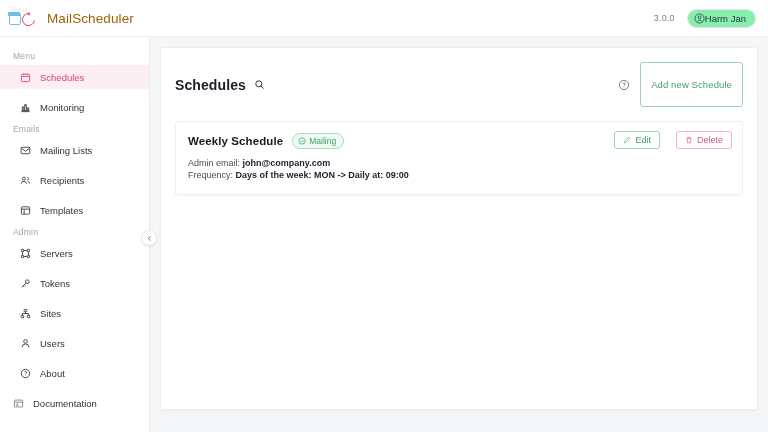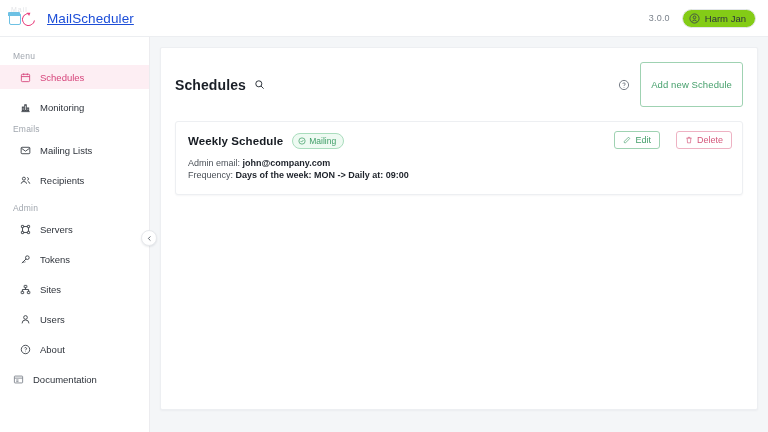--- a/index.html
+++ b/index.html
@@ -83,46 +83,44 @@
     position: absolute;
     left: 2px; top: 0px;
     font-size: 7px;
     color: #c9ccd2;
     letter-spacing: 1px;
     opacity: .55;
   }
 
   .brand-name {
     font-size: 13.5px;
-    color: #1d4ed8;
+    color: #a16207;
     letter-spacing: .1px;
-    text-decoration: underline;
   }
 
   .topbar-right {
     margin-left: auto;
     display: flex;
     align-items: center;
     gap: 12px;
   }
 
   .version {
     font-size: 9px;
     color: #7b828c;
     letter-spacing: .2px;
   }
 
   .user-chip {
     display: flex;
     align-items: center;
-    gap: 5px;
     border: 1px solid #e3e6ea;
     border-radius: 12px;
     padding: 3px 9px 3px 6px;
-    background: #84cc16;
+    background: #86efac;
   }
   .user-chip .label {
     font-size: 9.5px;
     color: #2d333c;
   }
   .ico { display: inline-block; line-height: 0; }
 
   
   .body-row {
     flex: 1;
@@ -383,20 +381,29 @@
             <circle cx="8.5" cy="8" r="3.3"></circle>
               <path d="M2.6 19a6 6 0 0 1 11.8 0"></path>
             <path d="M16 5.3a3.3 3.3 0 0 1 0 6.4M17.2 14.3a5.6 5.6 0 0 1 4.2 4.7"></path>
           </svg>
         </span>
         <span>Recipients</span>
       </div>
 
       <div class="nav-row-gap"></div>
 
+      <div class="nav-item">
+        <span class="ico">
+          <svg width="11" height="11" viewBox="0 0 24 24" fill="none" stroke="#33383f" stroke-width="1.9">
+            <rect x="3" y="4" width="18" height="16" rx="2"></rect>
+              <path d="M3 9h18M9 9v11"></path>
+          </svg>
+        </span>
+        <span>Templates</span>
+      </div>
 
       <div class="nav-section">Admin</div>
 
       <div class="nav-item">
         <span class="ico">
           <svg width="11" height="11" viewBox="0 0 24 24" fill="none" stroke="#33383f" stroke-width="1.9">
             <rect x="3" y="3" width="5" height="5" rx="1"></rect>
               <rect x="16" y="3" width="5" height="5" rx="1"></rect>
             <rect x="3" y="16" width="5" height="5" rx="1"></rect>
               <rect x="16" y="16" width="5" height="5" rx="1"></rect>

